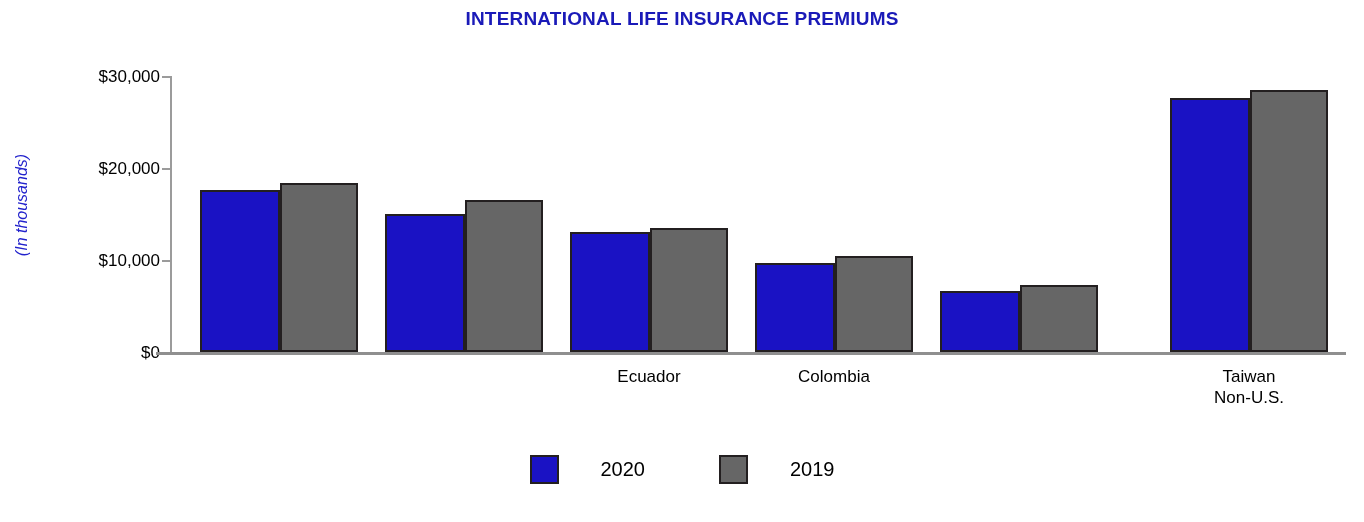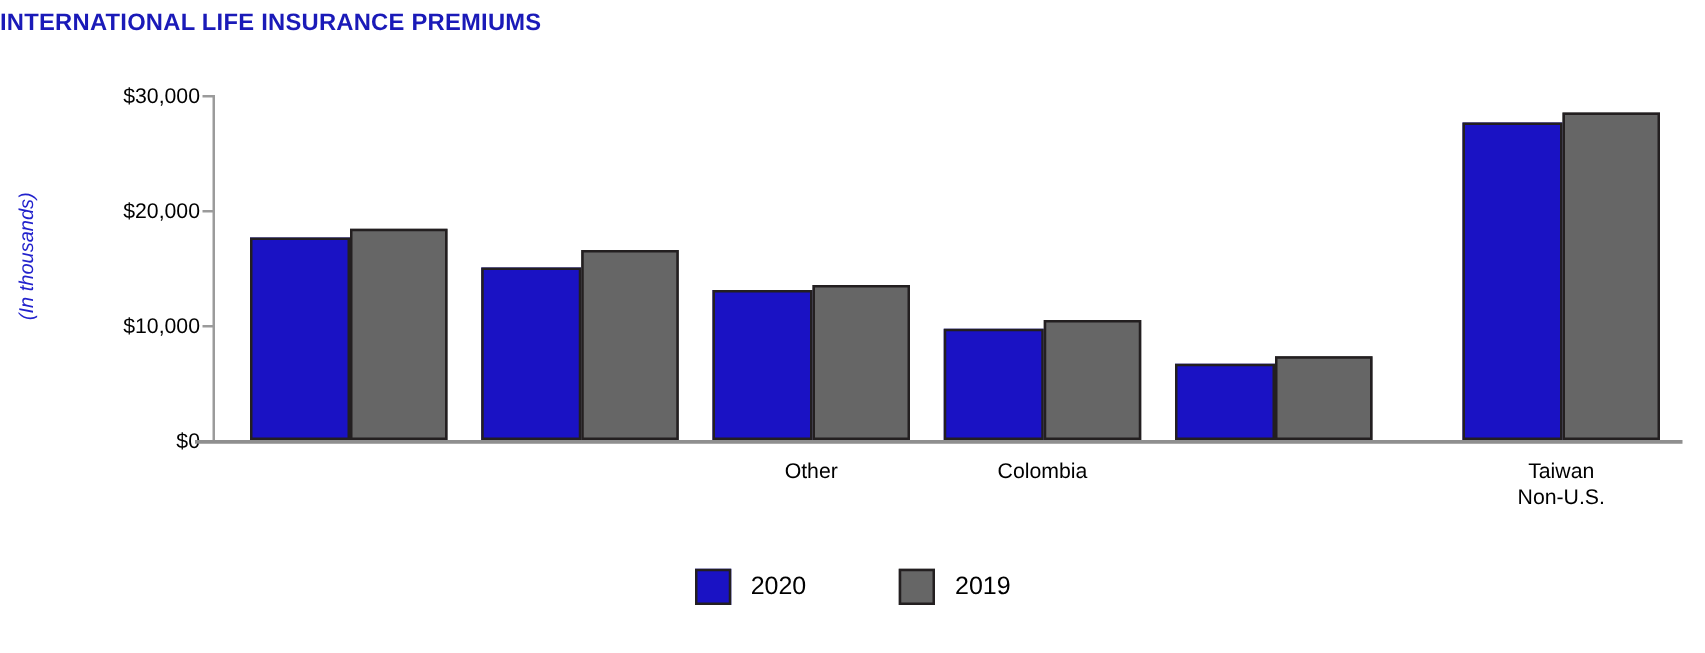--- a/index.html
+++ b/index.html
@@ -22,20 +22,21 @@
     width: 1364px;
     height: 522px;
   }
 
   
   .chart-title {
     position: absolute;
     left: 0;
     top: 8px;
     width: 1364px;
+    text-align: center;
     font-size: 19px;
     font-weight: bold;
     color: #1a1ab8;
     letter-spacing: 0.2px;
   }
 
   
   .y-axis-label {
     position: absolute;
     left: -48px;
@@ -129,21 +130,21 @@
     top: 455px;
     width: 1364px;
     display: flex;
     justify-content: center;
     align-items: center;
     gap: 74px;
   }
   .legend-item {
     display: flex;
     align-items: center;
-    gap: 16px;
+    gap: 42px;
   }
   .legend-swatch {
     width: 29px;
     height: 29px;
     box-sizing: border-box;
     border: 2px solid #231f20;
   }
   .legend-swatch.series-2020 { background: #1a12c4; }
   .legend-swatch.series-2019 { background: #666666; }
   .legend-text {
@@ -188,21 +189,21 @@
 
     <div class="bar series-2020" style="left:755px; top:263px; width:80px; height:89px;"></div>
     <div class="bar series-2019" style="left:835px; top:256px; width:78px; height:96px;"></div>
 
     <div class="bar series-2020" style="left:940px; top:291px; width:80px; height:61px;"></div>
     <div class="bar series-2019" style="left:1020px; top:285px; width:78px; height:67px;"></div>
 
     <div class="bar series-2020" style="left:1170px; top:98px; width:80px; height:254px;"></div>
     <div class="bar series-2019" style="left:1250px; top:90px; width:78px; height:262px;"></div>
 
-    <div class="cat-label" style="left:569px; width:160px;">Other</div>
+    <div class="cat-label" style="left:569px; width:160px;">Ecuador</div>
     <div class="cat-label" style="left:754px; width:160px;">Colombia</div>
     <div class="cat-label" style="left:1169px; width:160px;">Taiwan
 Non-U.S.</div>
 
   </div>
 
   <div class="legend">
     <div class="legend-item">
       <span class="legend-swatch series-2020"></span>
       <span class="legend-text">2020</span>

